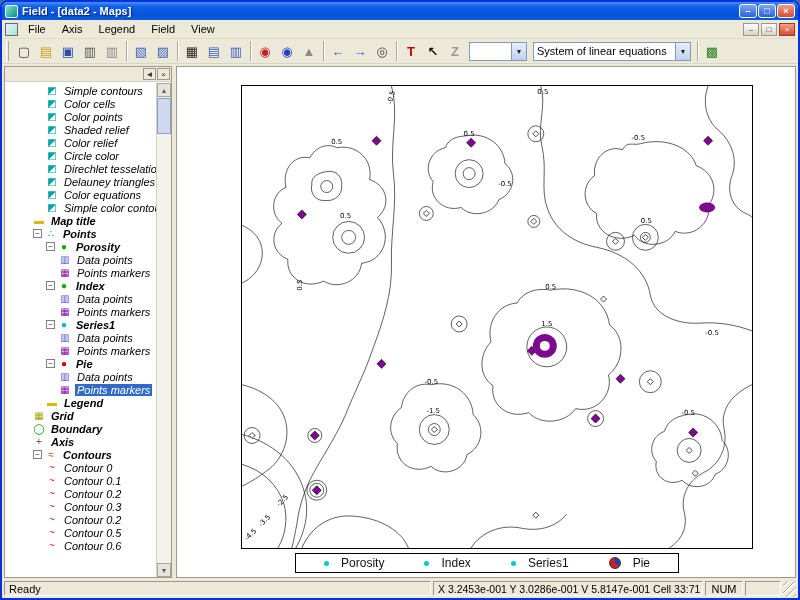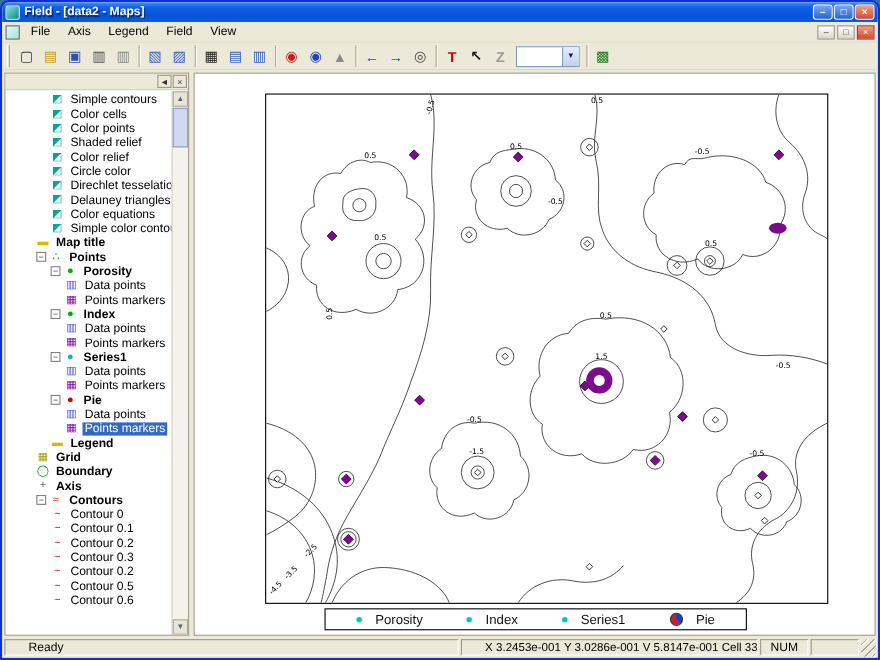--- a/index.html
+++ b/index.html
@@ -50,21 +50,21 @@
   .sidebar { width:168px; flex:none; background:#fff; border:1px solid #9d9a8d; position:relative; overflow:hidden; }
   .panel-header { height:15px; background:#ece9d8; border-bottom:1px solid #d4d0c8; display:flex;
                   align-items:center; justify-content:flex-end; padding:0 1px; gap:1px; }
   .ph-btn { width:13px; height:12px; border:1px solid #9d9a8d; background:#ece9d8; font-size:8px;
             color:#333; display:flex; align-items:center; justify-content:center; }
   .tree { position:absolute; left:0; top:16px; right:15px; bottom:0; overflow:hidden; padding-top:1px; }
   .tree-row { height:13px; display:flex; align-items:center; font-size:11px; white-space:nowrap; }
   .expander { width:9px; height:9px; flex:none; border:1px solid #808080; background:#fff; font-size:8px;
               line-height:7px; text-align:center; margin-right:3px; color:#333; }
   .tree-ic { width:12px; flex:none; margin-right:4px; font-size:10px; text-align:center; line-height:12px; }
-  .tree-label { padding:0 2px; }
+  .tree-label { padding:0 2px;font-style:italic; }
   .tree-label.b { font-weight:bold; }
   .tree-row.selected .tree-label { background:#316ac5; color:#fff; }
   .vscroll { position:absolute; right:0; top:16px; bottom:0; width:15px; background:#f4f2ea;
              border-left:1px solid #d4d0c8; }
   .sc-btn { position:absolute; left:0; width:14px; height:14px; background:#e8e4d8; border:1px solid #aca899;
             font-size:7px; color:#4d6185; display:flex; align-items:center; justify-content:center; }
   .sc-up { top:0; }
   .sc-down { bottom:0; }
   .sc-thumb { position:absolute; left:0; top:15px; width:14px; height:36px; background:#cfd8ee; border:1px solid #8ba0c8; }
 
@@ -74,21 +74,21 @@
   svg text { font-family:"DejaVu Sans", sans-serif; }
   .map-legend { position:absolute; left:118px; top:486px; width:384px; height:20px; border:1px solid #000;
                 background:#fff; display:flex; align-items:center; justify-content:space-around; padding:0 8px; }
   .legend-entry { display:flex; align-items:center; gap:12px; font-size:12px; color:#111; }
   .legend-dot { width:5px; height:5px; border-radius:50%; flex:none; }
   .legend-pie { width:12px; height:12px; border-radius:50%; flex:none; border:1px solid #333;
                 background:conic-gradient(#1f3fbf 0deg 130deg, #cc1f1f 130deg 360deg); }
 
   
   .statusbar { height:18px; flex:none; background:#ece9d8; display:flex; gap:2px; padding:1px 2px; font-size:11px; }
-  .sb-panel { border:1px solid; border-color:#9d9a8d #ffffff #ffffff #9d9a8d; padding:0 21px;
+  .sb-panel { border:1px solid; border-color:#9d9a8d #ffffff #ffffff #9d9a8d; padding:0 4px;
               display:flex; align-items:center; height:15px; white-space:nowrap; overflow:hidden; }
   .sb-ready { flex:1; }
   .sb-coords { width:270px; flex:none; font-size:10.5px; }
   .sb-num { width:38px; flex:none; justify-content:center; }
   .sb-extra { width:36px; flex:none; }
   .sb-grip { width:13px; flex:none; background:
       repeating-linear-gradient(135deg, transparent 0 3px, #aca899 3px 4px, #fff 4px 5px); }
 </style>
 </head>
 <body>
@@ -141,20 +141,24 @@
         <span class="tb-sep"></span>
         <span class="tb-btn" style="color: rgb(32, 80, 208);">←</span>
         <span class="tb-btn" style="color: rgb(32, 80, 208);">→</span>
         <span class="tb-btn" style="color: rgb(68, 68, 68);">◎</span>
         <span class="tb-sep"></span>
         <span class="tb-btn" style="color: rgb(204, 0, 0); font-weight: bold;">T</span>
         <span class="tb-btn" style="color: rgb(17, 17, 17); font-weight: bold;">↖</span>
         <span class="tb-btn" style="color: rgb(154, 154, 154); font-weight: bold;">Z</span>
         <span class="combo">
           <span class="combo-text"></span>
+          <span class="combo-arrow">▼</span>
+        </span>
+        <span class="combo combo-wide">
+          <span class="combo-text">System of linear equations</span>
           <span class="combo-arrow">▼</span>
         </span>
         <span class="tb-sep"></span>
         <span class="tb-btn" style="color: rgb(32, 128, 32);">▩</span>
       </span>
   </div>
 
   <div class="content">
 
     <div class="sidebar">

